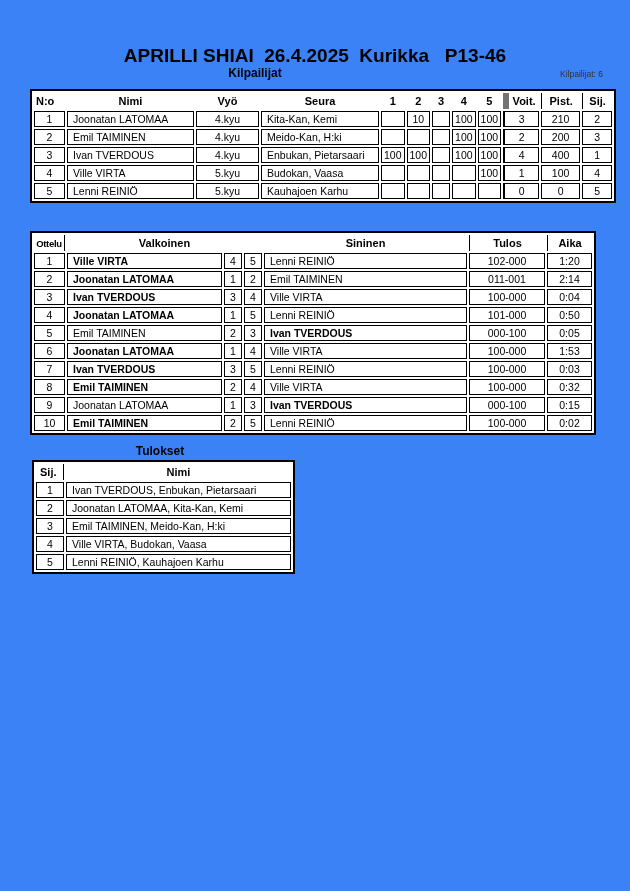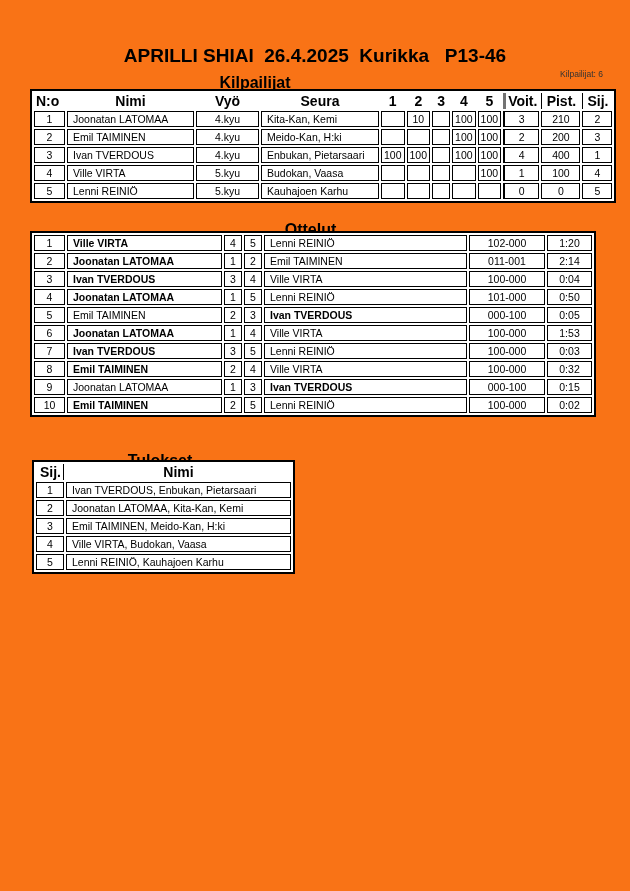--- a/index.html
+++ b/index.html
@@ -2,27 +2,27 @@
 <html><head>
 <meta charset="utf-8">
 <style>
   * { margin: 0; padding: 0; }
   html, body { background: #fff; }
   body {
     width: 630px; height: 891px;
     font-family: "Liberation Sans", "DejaVu Sans", sans-serif;
     color: #000;
   }
-  .page { position: relative; width: 630px; height: 891px; background: #f97316; overflow: hidden; }
+  .page { position: relative; width: 630px; height: 891px; background: #3b82f6; overflow: hidden; }
 
   .main-title {
     position: absolute; top: 45px; left: 0; width: 630px;
     text-align: center; font-size: 19px; font-weight: bold; white-space: pre;
   }
-  .section-title { position: absolute; font-size: 16px; font-weight: bold; text-align: center; white-space: pre; margin-top: 8px; }
+  .section-title { position: absolute; font-size: 12px; font-weight: bold; text-align: center; white-space: pre; }
   #title-competitors { top: 66px; left: 0; width: 510px; }
   #title-matches    { top: 213px; left: 30px; width: 561px; }
   #title-results    { top: 444px; left: 32px; width: 256px; }
   .count-label {
     position: absolute; top: 69px; left: 500px; width: 103px;
     font-size: 8.5px; text-align: right; color: #333; white-space: pre;
   }
 
   table {
     position: absolute;
@@ -39,27 +39,27 @@
     border: 1px solid #000;
     height: 16px; line-height: 13px;
     font-size: 10.5px;
     padding: 0 2px;
     text-align: center;
     white-space: nowrap; overflow: hidden;
   }
   td.l { text-align: left; padding-left: 5px; }
 
   tr.h td {
-    border: none; font-weight: bold; font-size: 14px;
+    border: none; font-weight: bold; font-size: 11px;
     overflow: visible;
   }
   tr.h td.l { padding-left: 2px; }
   
   td.vsep  { border-left: 2px solid #000; }
-  tr.h td.vh { border-left: 3px solid #737373; }
+  tr.h td.vh { border-left: 6px solid #737373; }
   tr.h td.ph, tr.h td.sjh { border-left: 1px solid #000; margin-top: 8px; }
   
   tr.h td.oh { border-right: 1px solid #000; font-size: 9.5px; letter-spacing: -0.3px; }
   tr.h td.th, tr.h td.ah { border-left: 1px solid #000; }
   
   tr.h td.sh { border-right: 1px solid #000; text-align: left; padding-left: 4px; }
 
   .b { font-weight: bold; }
 </style>
 </head>
@@ -167,33 +167,39 @@
       <td></td>
       <td></td>
       <td></td>
       <td class="vsep">0</td>
       <td>0</td>
       <td>5</td>
     </tr>
   </tbody>
     </table>
 
-  <div class="section-title" id="title-matches">Ottelut</div>
 
   <table id="matches-table">
     <colgroup>
       <col style="width:31px">
         <col style="width:155px">
         <col style="width:18px">
         <col style="width:18px">
       <col style="width:203px">
         <col style="width:76px">
         <col style="width:45px">
     </colgroup>
     <tbody>
+        <tr class="h">
+      <td class="oh">Ottelu</td>
+      <td colspan="3">Valkoinen</td>
+      <td>Sininen</td>
+      <td class="th">Tulos</td>
+      <td class="ah">Aika</td>
+    </tr>
     <tr>
       <td>1</td>
       <td class="l b">Ville VIRTA</td>
       <td>4</td>
       <td>5</td>
       <td class="l">Lenni REINIÖ</td>
       <td>102-000</td>
       <td>1:20</td>
     </tr>
     <tr>

